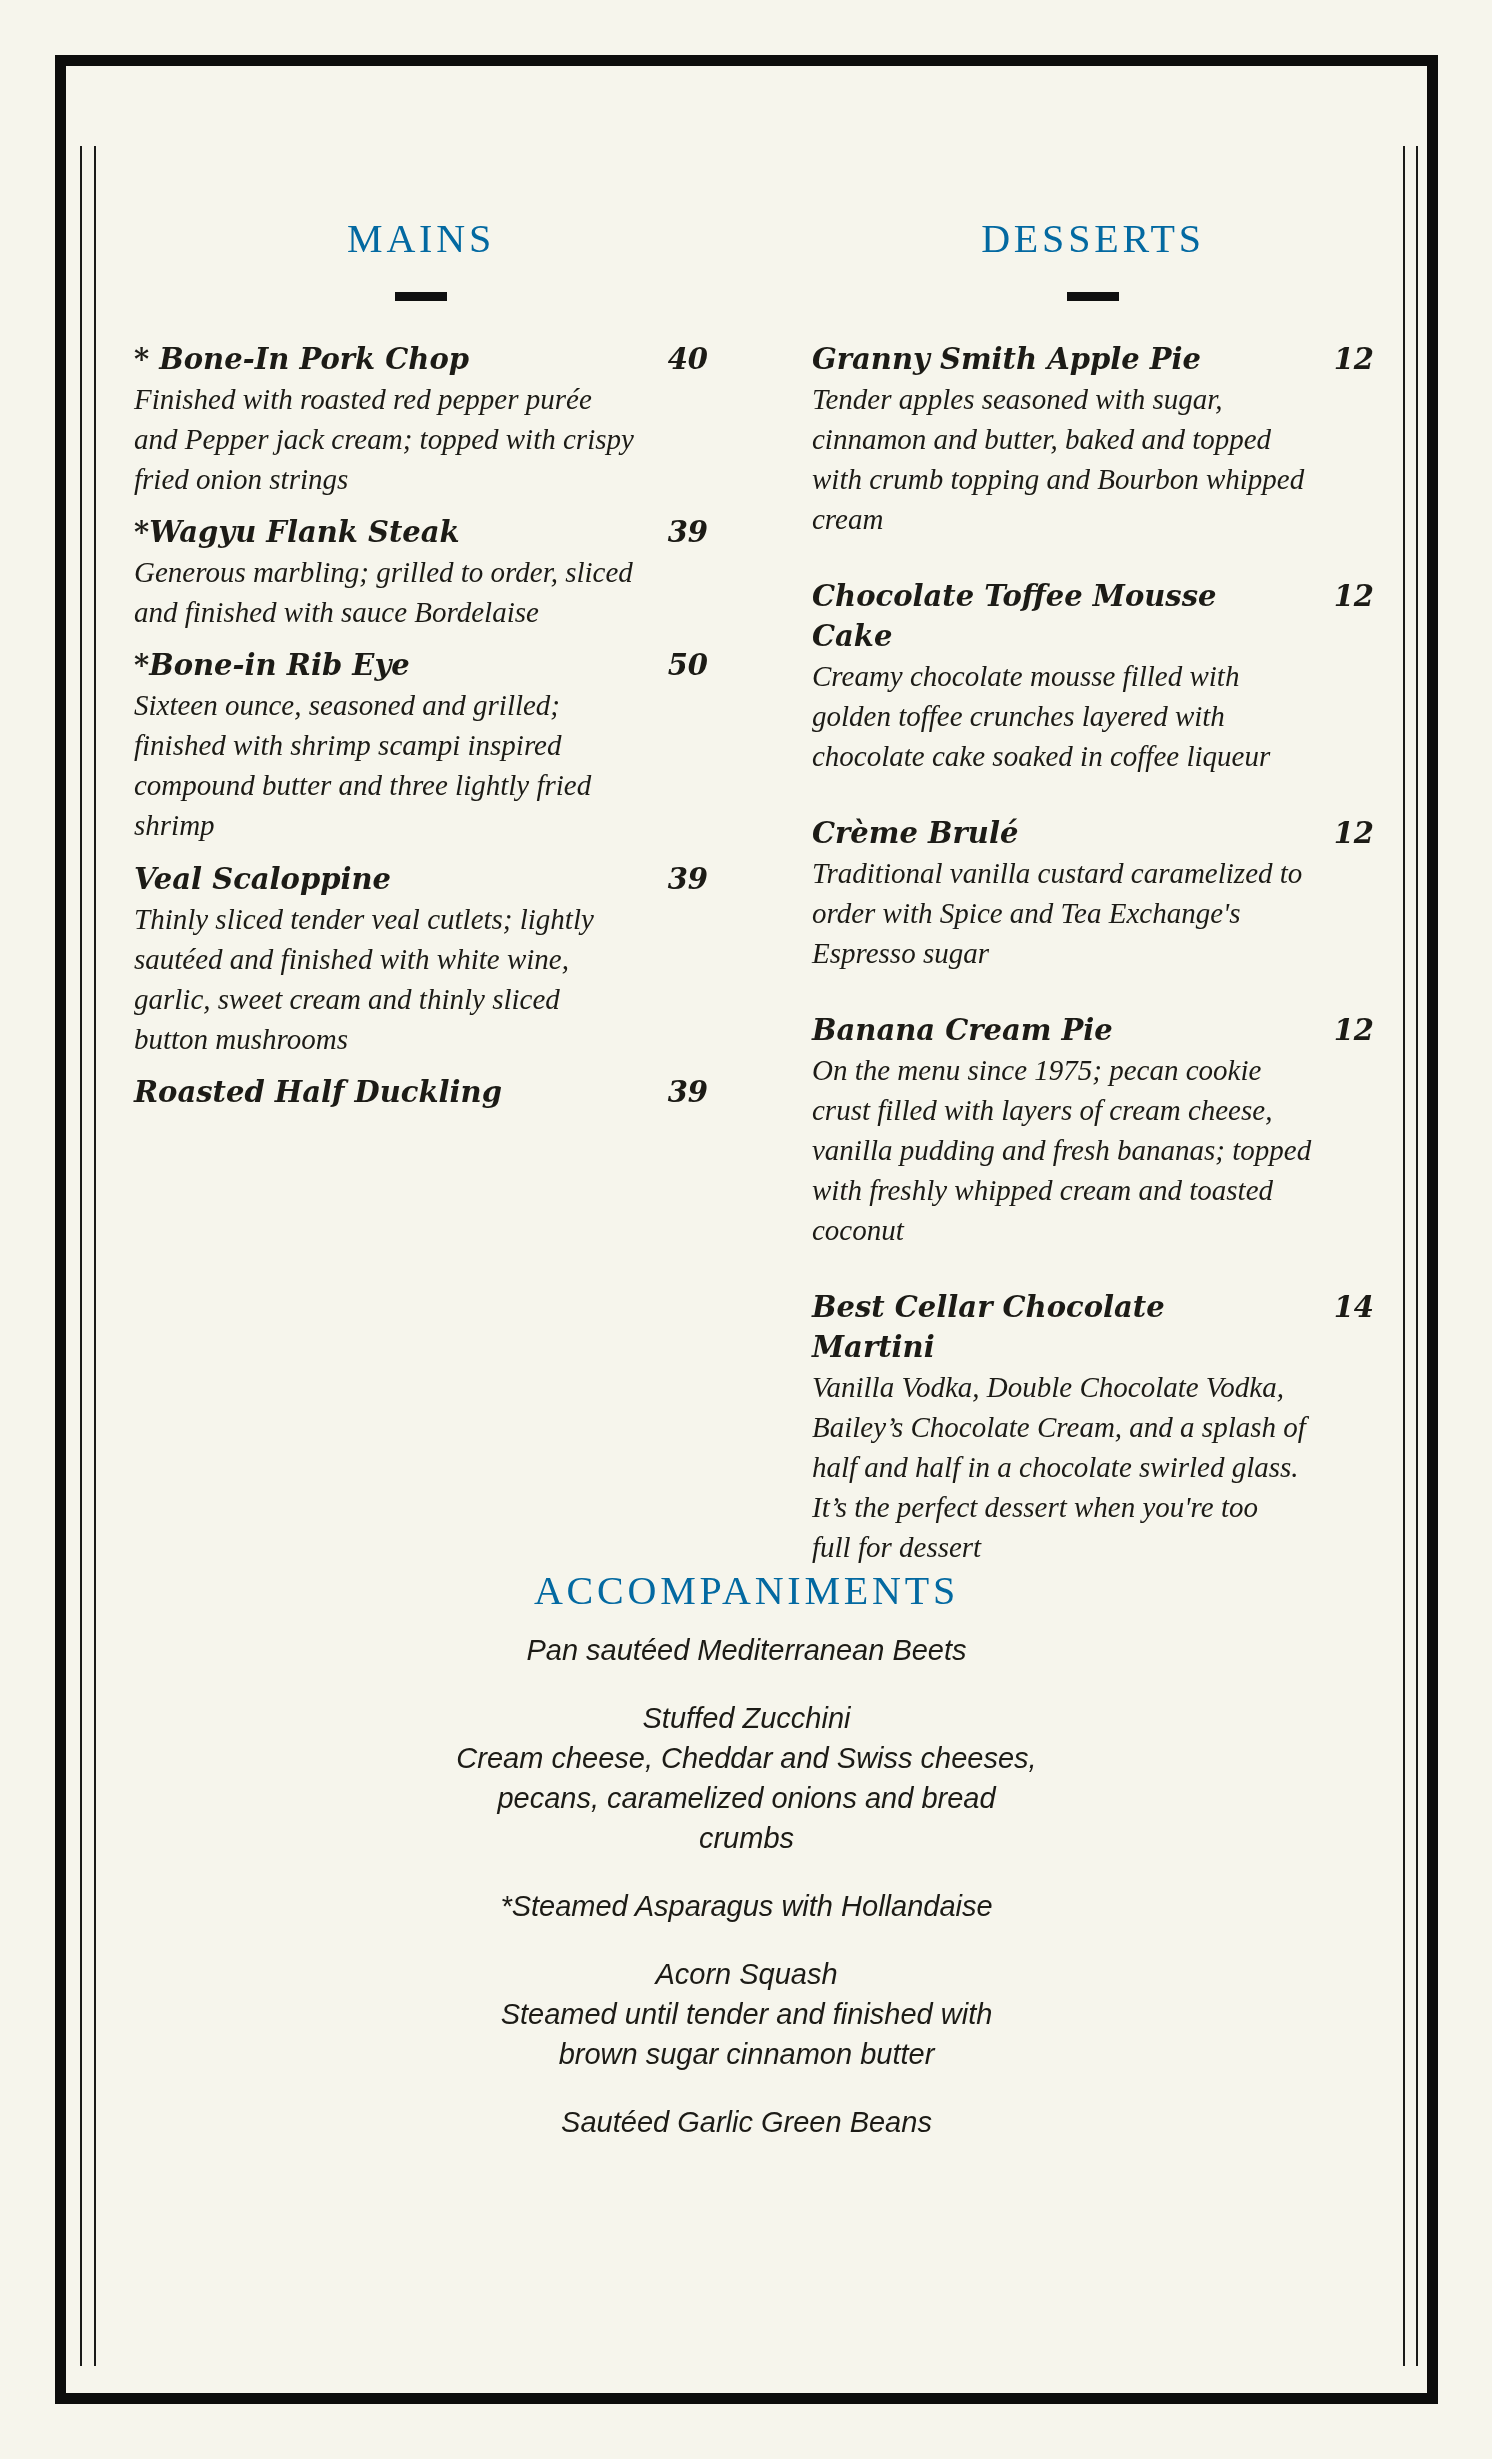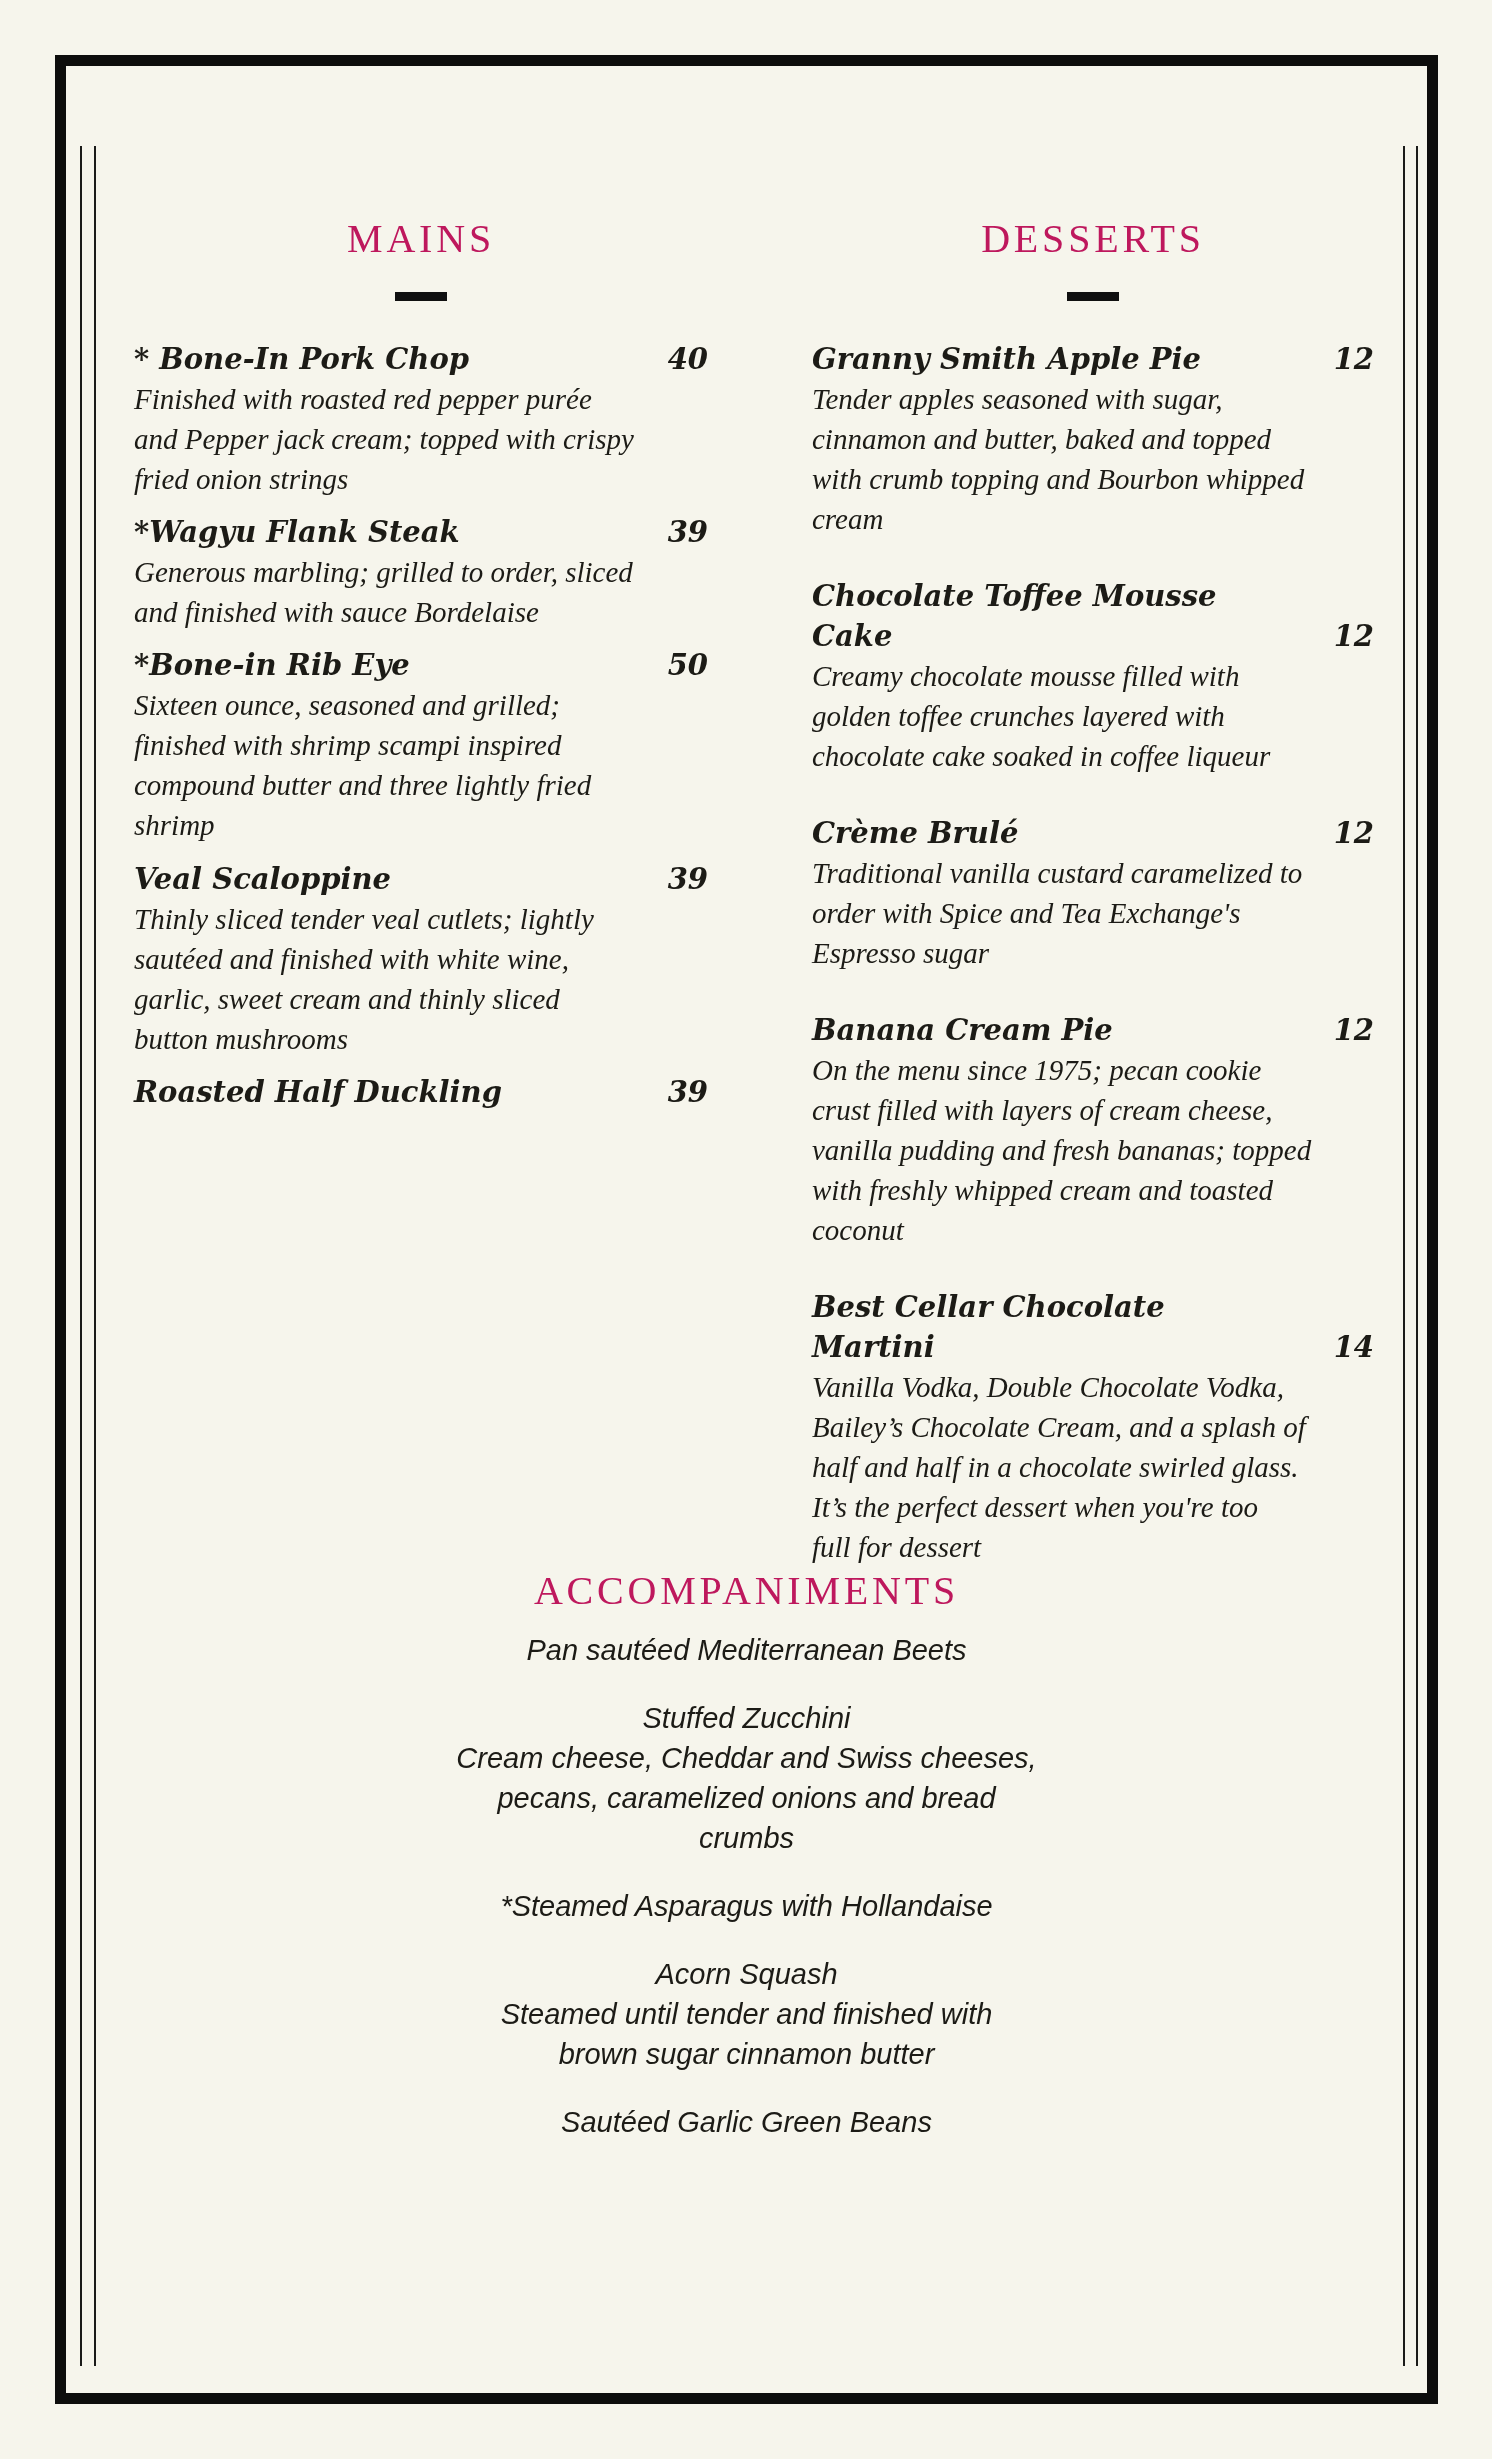--- a/index.html
+++ b/index.html
@@ -15,30 +15,30 @@
   .rule-l{left:80px;}
   .rule-r{right:75px;}
 
   .col{position:absolute;top:215px;}
   .col-mains{left:134px;width:574px;}
   .col-desserts{left:812px;width:562px;}
 
   .sec-title{
     margin:0;font-family:"Liberation Serif",serif;font-weight:400;
     font-size:40px;line-height:48px;letter-spacing:3.8px;
-    color:#be185d;text-align:center;
+    color:#0369a1;text-align:center;
   }
   .title-bar{width:52px;height:8.6px;background:#101010;margin:29px auto 0;}
 
   .items{margin-top:38px;}
   .item{margin-bottom:13.4px;}
   .col-desserts .item{margin-bottom:37px;}
 
   .item-head{
-    display:flex;justify-content:space-between;align-items:flex-end;column-gap:25px;
+    display:flex;justify-content:space-between;align-items:flex-start;column-gap:25px;
     font-family:"DejaVu Serif",serif;font-style:italic;font-weight:700;
     font-size:29px;line-height:40px;
   }
   .item-name{white-space:pre-line;max-width:471px;}
   .item-price{white-space:nowrap;margin-left:15px;}
   .item-desc{
     font-family:"Liberation Serif",serif;font-style:italic;font-weight:400;
     font-size:29px;line-height:40px;white-space:pre-line;
   }
 

